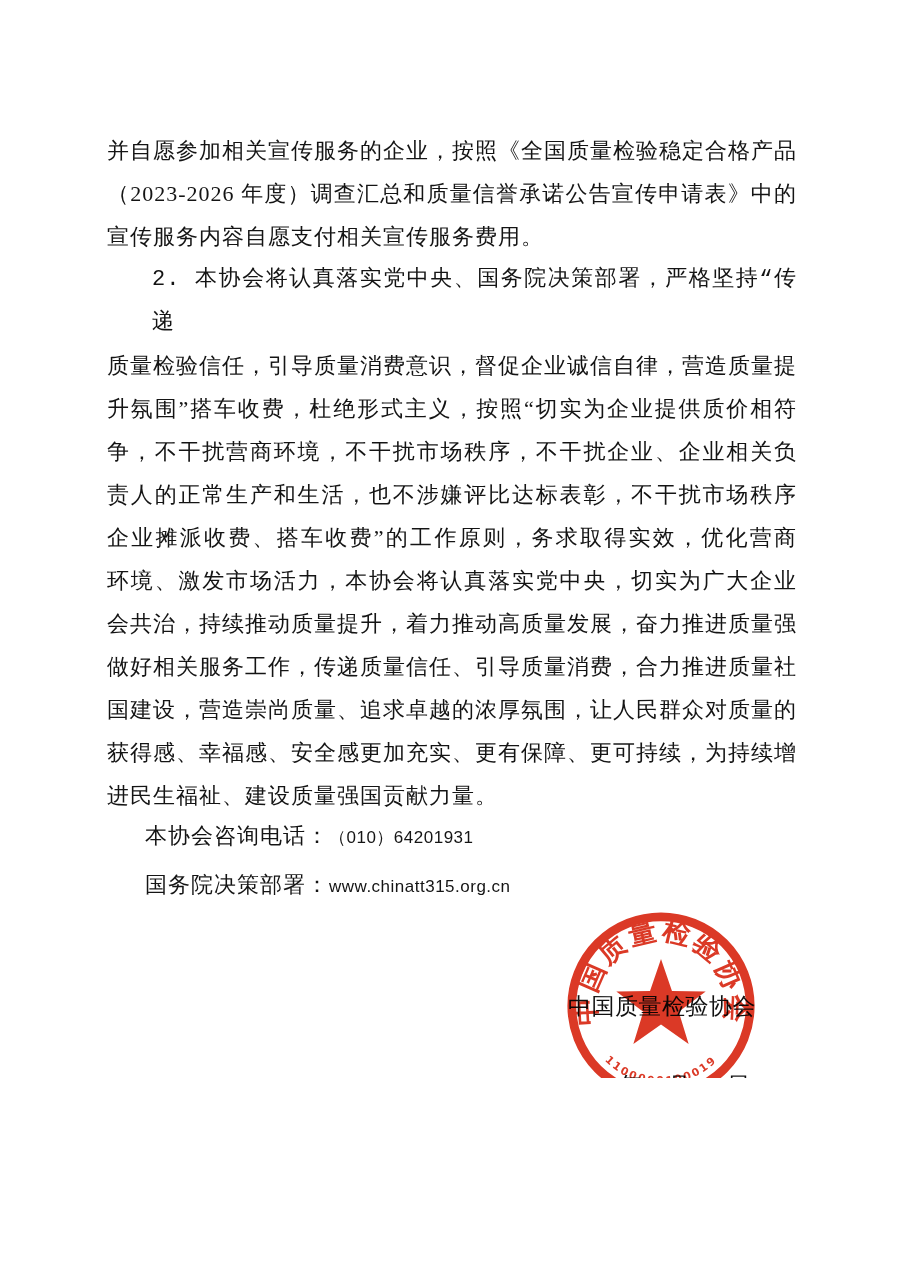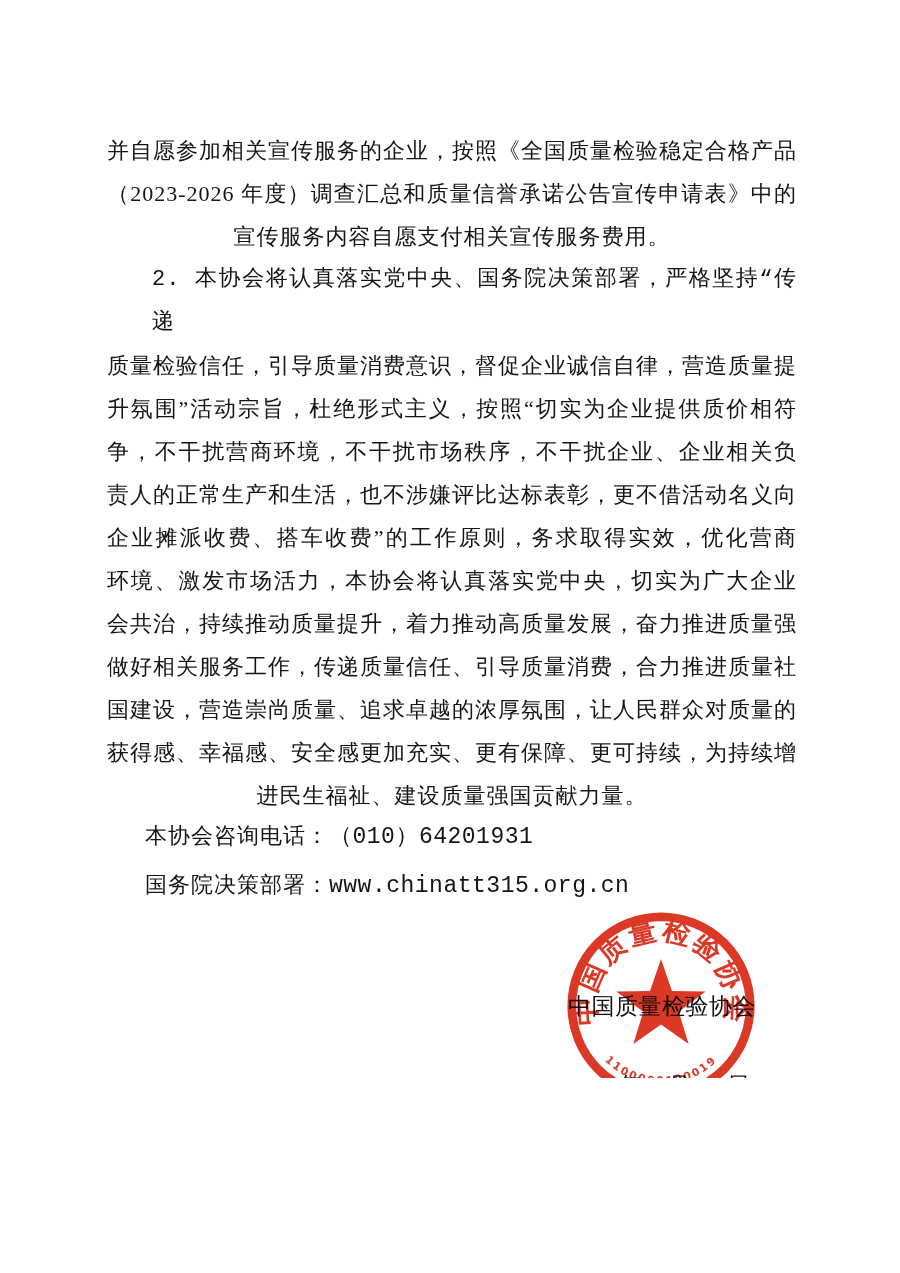--- a/index.html
+++ b/index.html
@@ -9,31 +9,31 @@
     background:#ffffff;
     font-family:"Liberation Serif","DejaVu Serif",serif;
     color:#141414;
     overflow:hidden;
   }
   .body-text {
     position:absolute;
     left:107px; top:129px; width:690px;
     font-size:22px; line-height:43px; letter-spacing:1px;
   }
-  .line { white-space:nowrap;text-align:center; }
+  .line { white-space:nowrap; }
   .line.full { text-align:justify; text-align-last:justify; white-space:normal; }
   .line.indent { padding-left:45px;font-family:Liberation Mono, monospace; }
   .contacts {
     position:absolute;
     left:145px; top:812px;
     font-size:22px; line-height:47px; letter-spacing:1px;
   }
   .contact-line .latin {
-    font-family:Liberation Mono, monospace;
-    font-size:23px; letter-spacing:0.5px;text-align:center;
+    font-family:Liberation Sans, sans-serif;
+    font-size:17px; letter-spacing:0.5px;text-align:center;
   }
   .org-name {
     position:absolute;
     left:568px; top:991px;
     font-size:23px; letter-spacing:0.5px;
     color:#111;
   }
   .date {
     position:absolute;
     left:565px; top:1070px;
@@ -66,23 +66,23 @@
 <body>
 
 <div class="page">
 
   <div class="body-text">
     <div class="line full">并自愿参加相关宣传服务的企业，按照《全国质量检验稳定合格产品</div>
     <div class="line full">（2023-2026 年度）调查汇总和质量信誉承诺公告宣传申请表》中的</div>
     <div class="line short">宣传服务内容自愿支付相关宣传服务费用。</div>
     <div class="line full indent">2. 本协会将认真落实党中央、国务院决策部署，严格坚持“传递</div>
     <div class="line full">质量检验信任，引导质量消费意识，督促企业诚信自律，营造质量提</div>
-    <div class="line full">升氛围”活动宗旨，杜绝形式主义，按照“切实为企业提供质价相符</div>
+    <div class="line full">升氛围”搭车收费，杜绝形式主义，按照“切实为企业提供质价相符</div>
     <div class="line full">争，不干扰营商环境，不干扰市场秩序，不干扰企业、企业相关负</div>
-    <div class="line full">责人的正常生产和生活，也不涉嫌评比达标表彰，更不借活动名义向</div>
+    <div class="line full">责人的正常生产和生活，也不涉嫌评比达标表彰，不干扰市场秩序</div>
     <div class="line full">企业摊派收费、搭车收费”的工作原则，务求取得实效，优化营商</div>
     <div class="line full">环境、激发市场活力，本协会将认真落实党中央，切实为广大企业</div>
     <div class="line full">会共治，持续推动质量提升，着力推动高质量发展，奋力推进质量强</div>
     <div class="line full">做好相关服务工作，传递质量信任、引导质量消费，合力推进质量社</div>
     <div class="line full">国建设，营造崇尚质量、追求卓越的浓厚氛围，让人民群众对质量的</div>
     <div class="line full">获得感、幸福感、安全感更加充实、更有保障、更可持续，为持续增</div>
     <div class="line short">进民生福祉、建设质量强国贡献力量。</div>
   </div>
 
   <div class="contacts">

